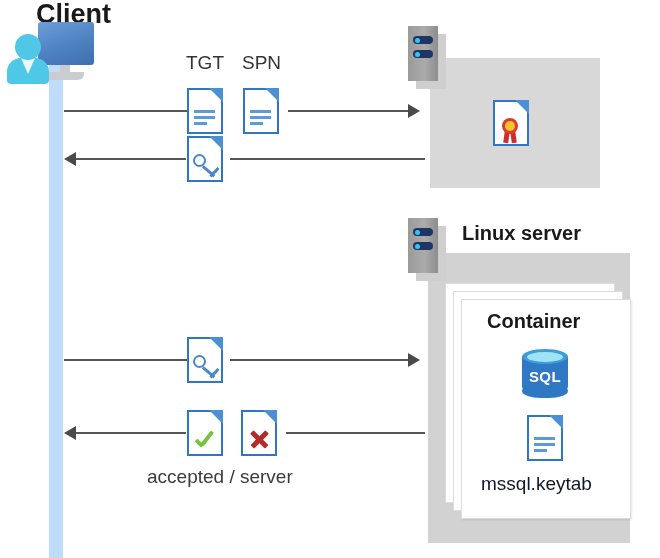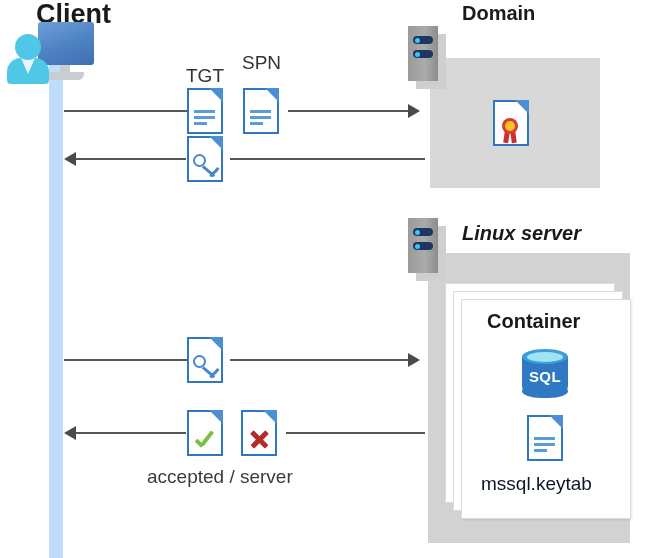--- a/index.html
+++ b/index.html
@@ -7,25 +7,25 @@
        font-family:"Liberation Sans","DejaVu Sans",sans-serif;color:#333333;}
   .abs{position:absolute;}
 
   
   #lifeline{left:49px;top:58px;width:14px;height:500px;background:#bfdcfa;}
 
   
   .title-bold{font-weight:bold;color:#1a1a1a;line-height:1.18;}
   #client-title{left:36px;top:-1px;font-size:27px;}
   #dc-title{left:462px;top:2px;font-size:20px;width:170px;}
-  #linux-title{left:462px;top:222px;font-size:20px;font-style:italic;}
+  #linux-title{left:462px;top:222px;font-size:20px;}
   #container-title{left:487px;top:310px;font-size:20px;}
 
   .lbl{font-size:19px;color:#333;}
-  #tgt-label{left:186px;top:52px;margin-top:13px;}
+  #tgt-label{left:186px;top:52px;}
   #spn-label{left:242px;top:52px;}
   #keytab-label{left:481px;top:473px;font-size:19px;color:#0f172a;}
   #accepted-denied{left:147px;top:466px;font-size:19px;color:#3b3b3b;}
 
   
   #dc-panel{left:430px;top:58px;width:170px;height:130px;background:#d8d8d8;}
   #linux-panel{left:428px;top:253px;width:202px;height:290px;background:#d2d2d2;}
 
   
   .card{background:#ffffff;border:1px solid #dcdcdc;}
@@ -123,21 +123,20 @@
 <div class="abs" id="client-icon">
   <div class="screen"></div>
   <div class="neck"></div>
   <div class="base"></div>
   <div class="torso"></div>
   <div class="collar"></div>
   <div class="head"></div>
 </div>
 
 <div class="abs title-bold" id="dc-title">
-  <div>Domain</div>
 </div>
 
 <div class="abs" id="dc-panel"></div>
 
 <div class="abs server" id="dc-server">
   <div class="shadow"></div>
   <div class="body">
     <div class="bar b1">
         <i></i>
       </div>

